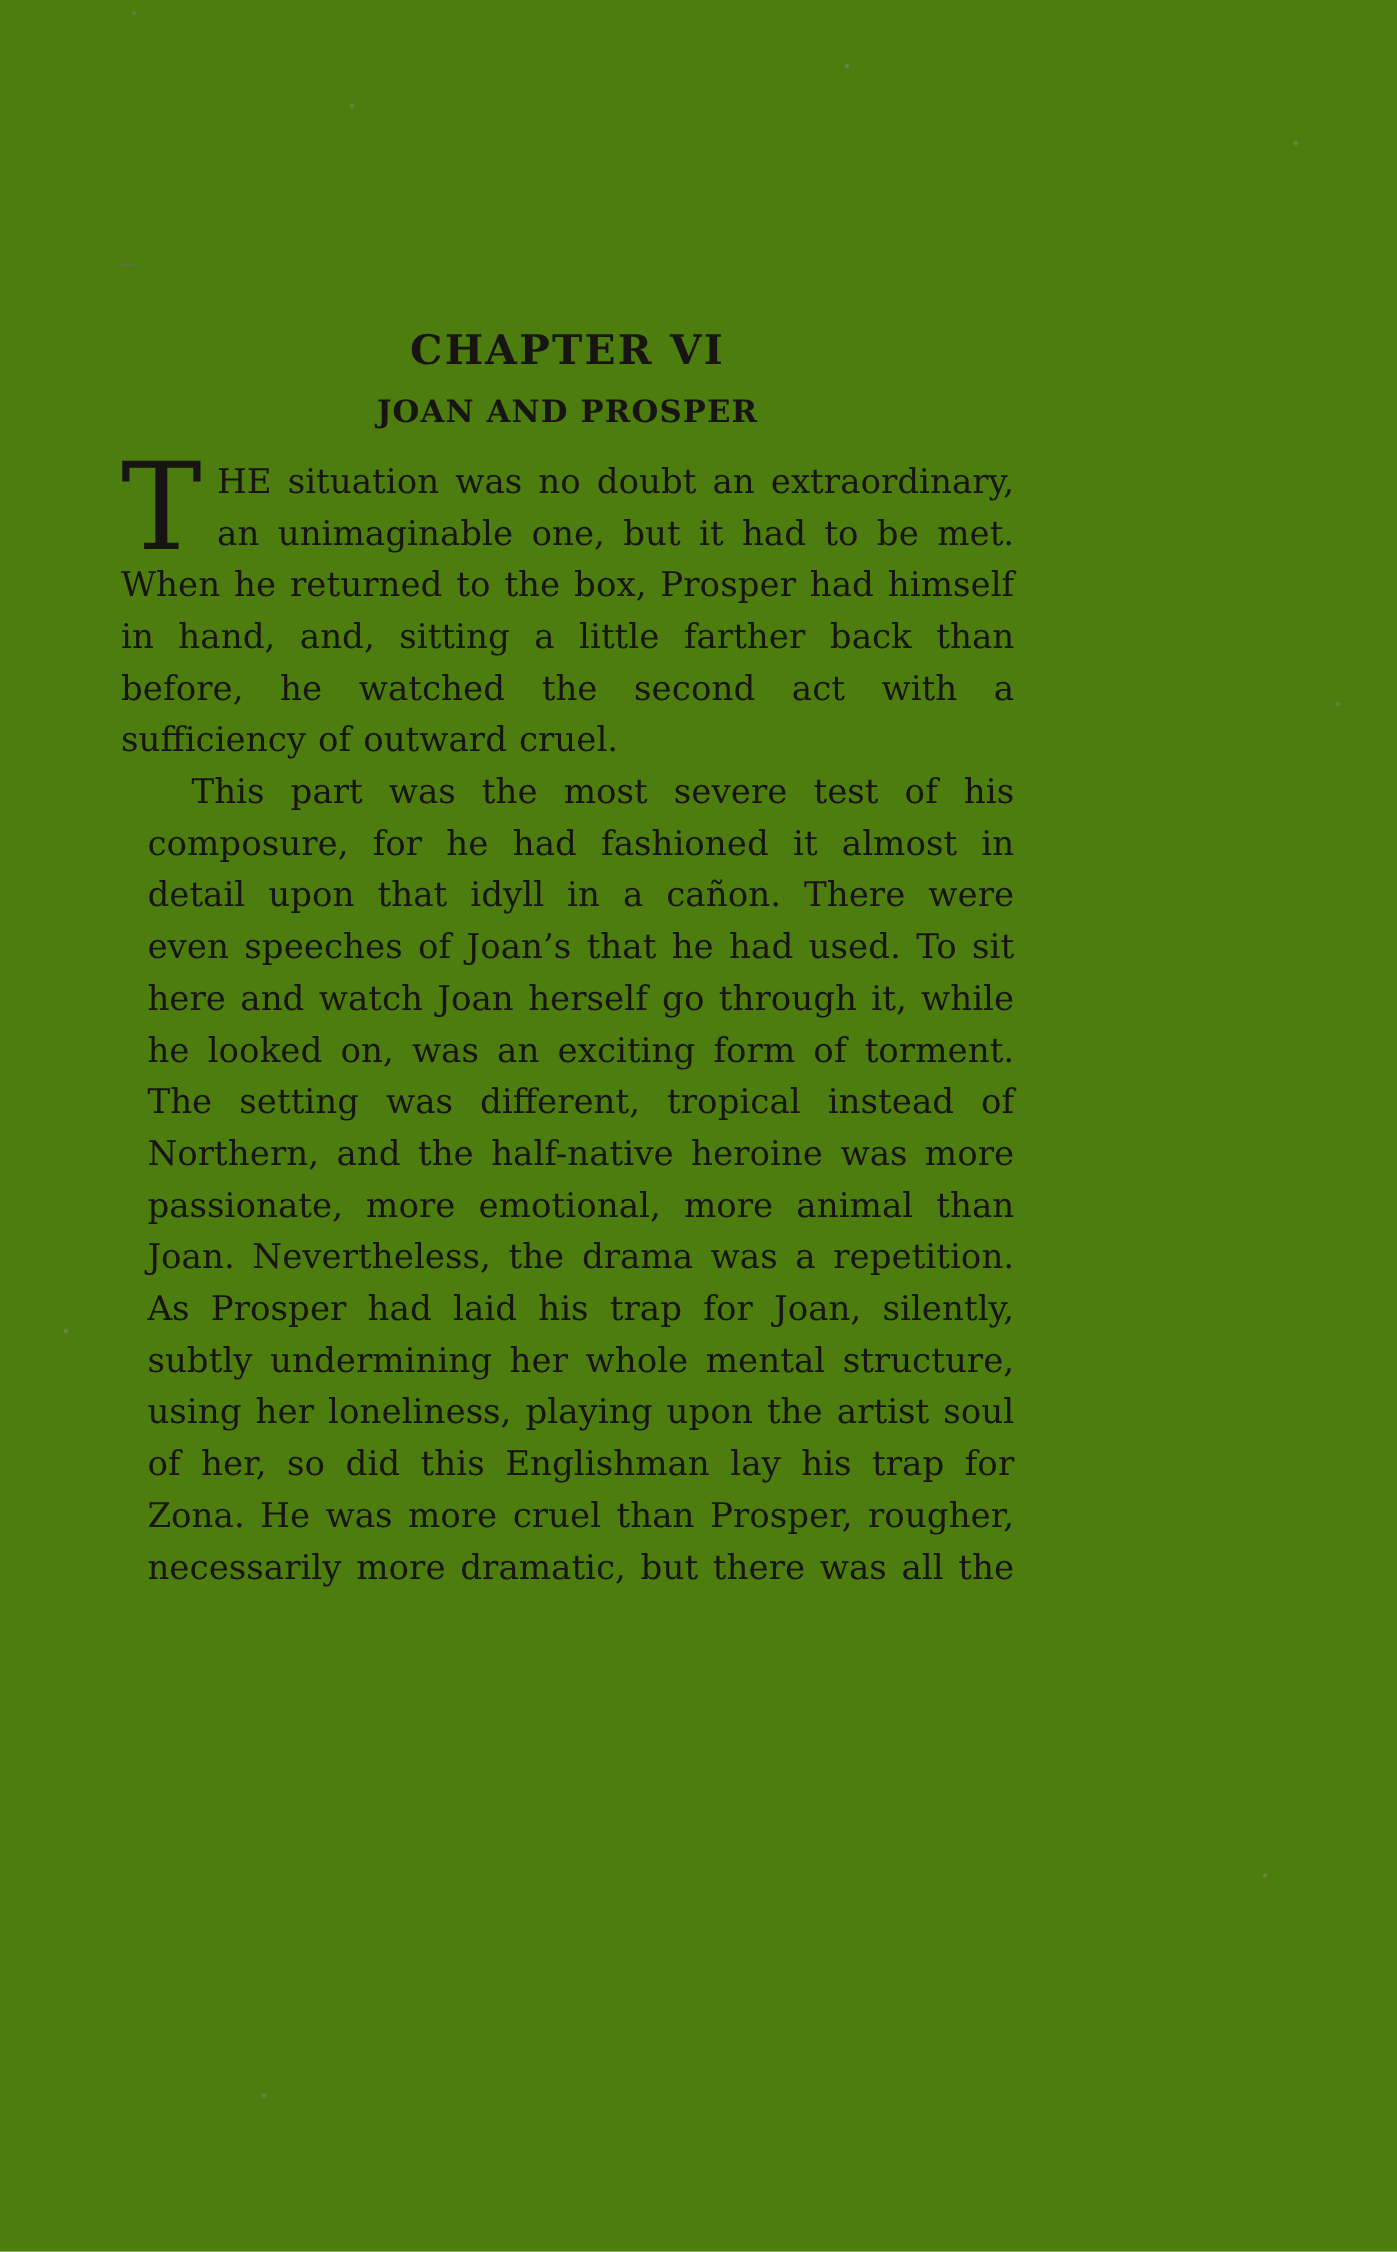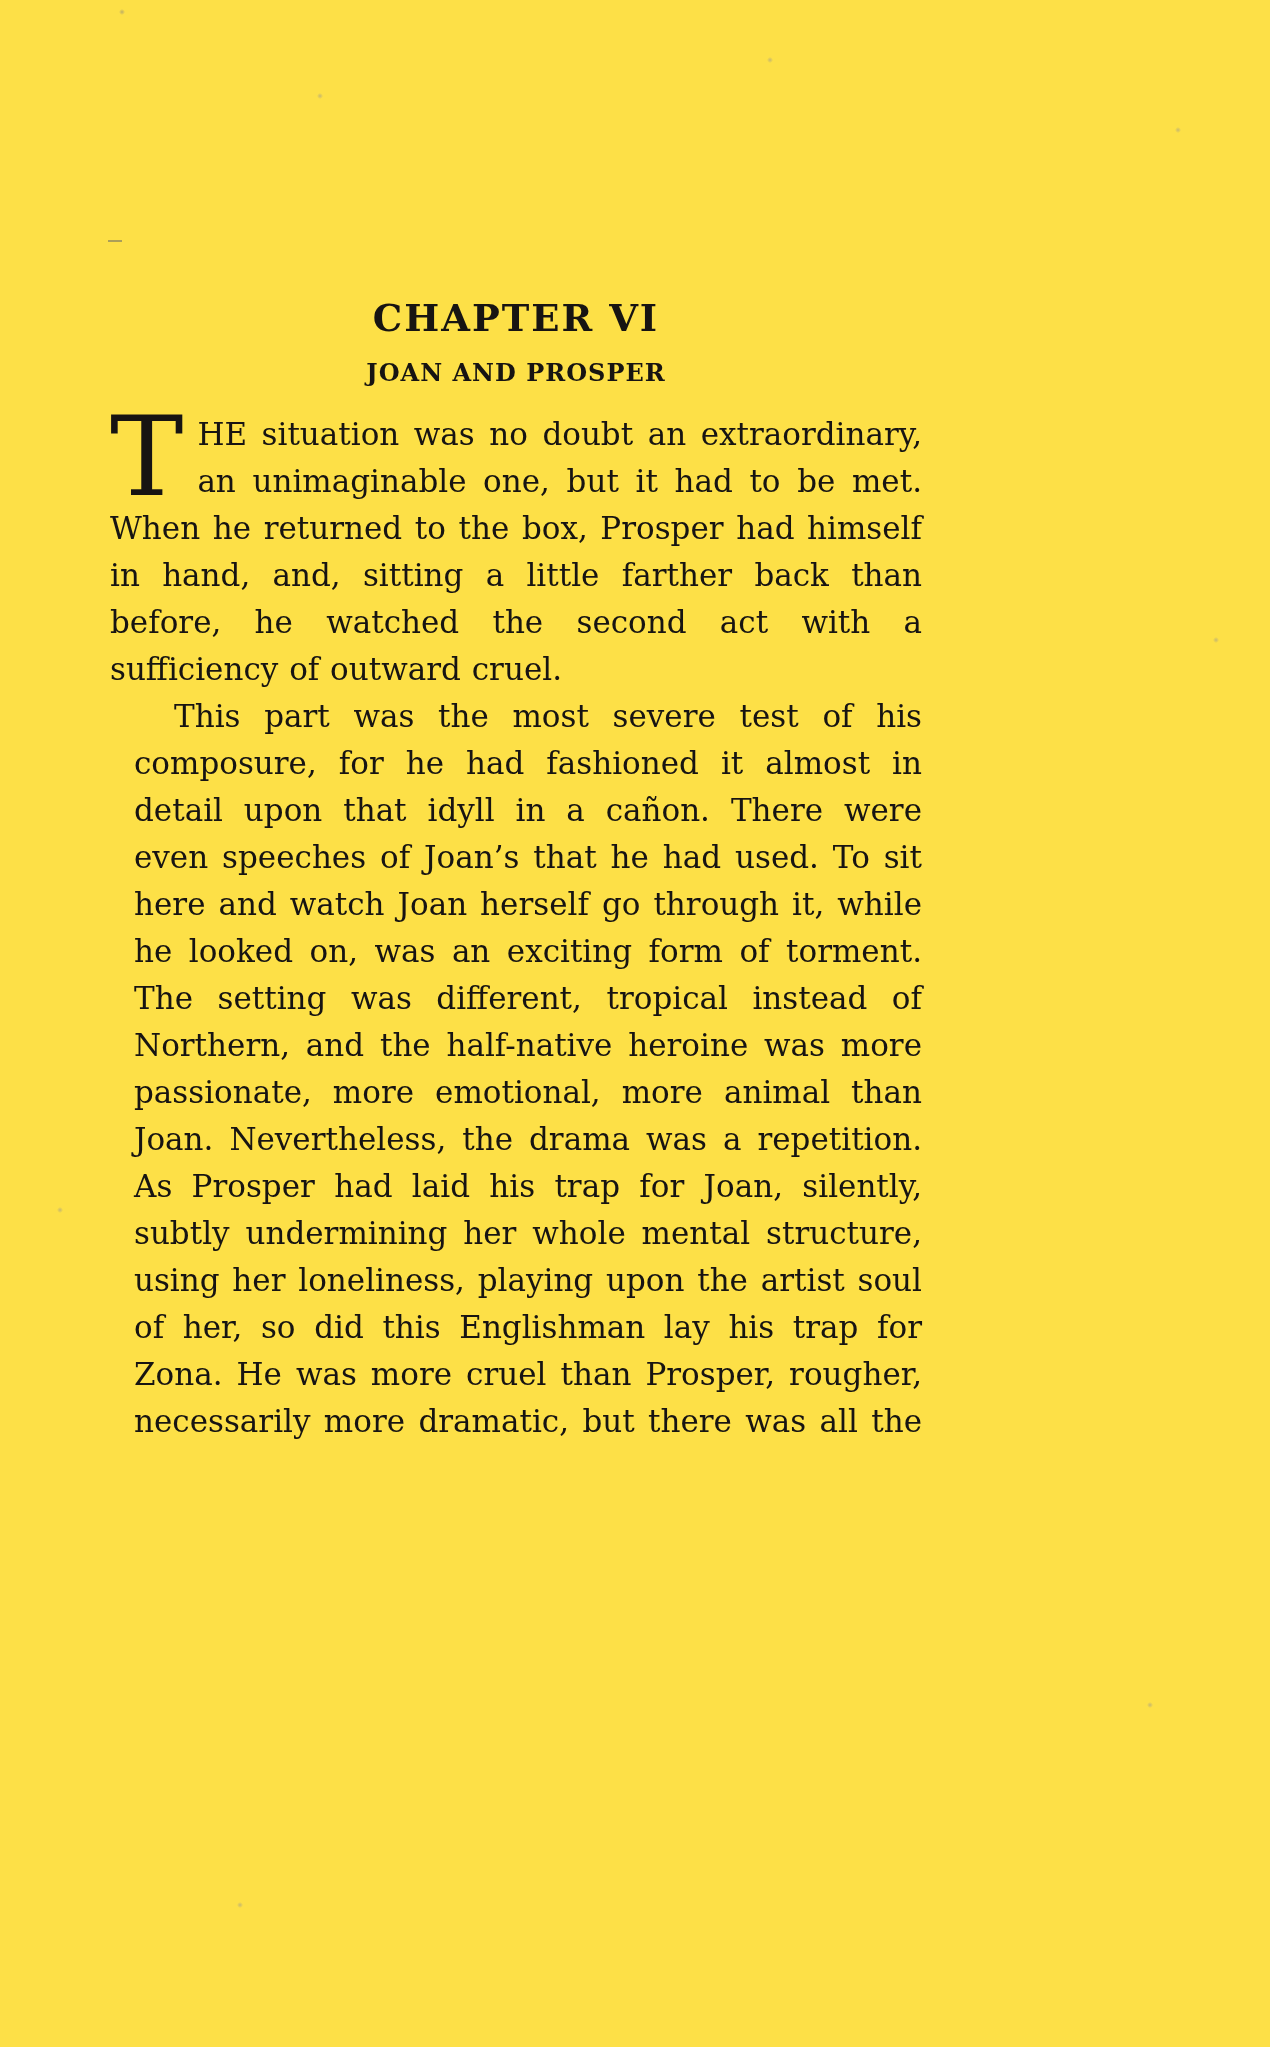--- a/index.html
+++ b/index.html
@@ -5,21 +5,21 @@
   html, body {
     margin: 0;
     padding: 0;
     background: #e9e7e1;
   }
   .page {
     position: relative;
     width: 1270px;
     height: 2047px;
     margin: 0 auto;
-    background: #fde047;
+    background: #4d7c0f;
     color: #171412;
     font-family: "DejaVu Serif", "Liberation Serif", serif;
     overflow: hidden;
   }
   
   .page::before {
     content: "";
     position: absolute;
     inset: 0;
     pointer-events: none;
@@ -42,21 +42,21 @@
   }
   .chapter {
     margin: 0 0 18px 0;
     font-size: 37px;
     font-weight: 700;
     letter-spacing: 2px;
     text-align: center;
   }
   .subtitle {
     margin: 0 0 24px 0;
-    font-size: 24px;
+    font-size: 28px;
     font-weight: 700;
     letter-spacing: 1px;
     text-align: center;
   }
   .para {
     margin: 0;
     font-size: 31px;
     line-height: 47px;
     text-align: justify;
     hyphens: auto;

